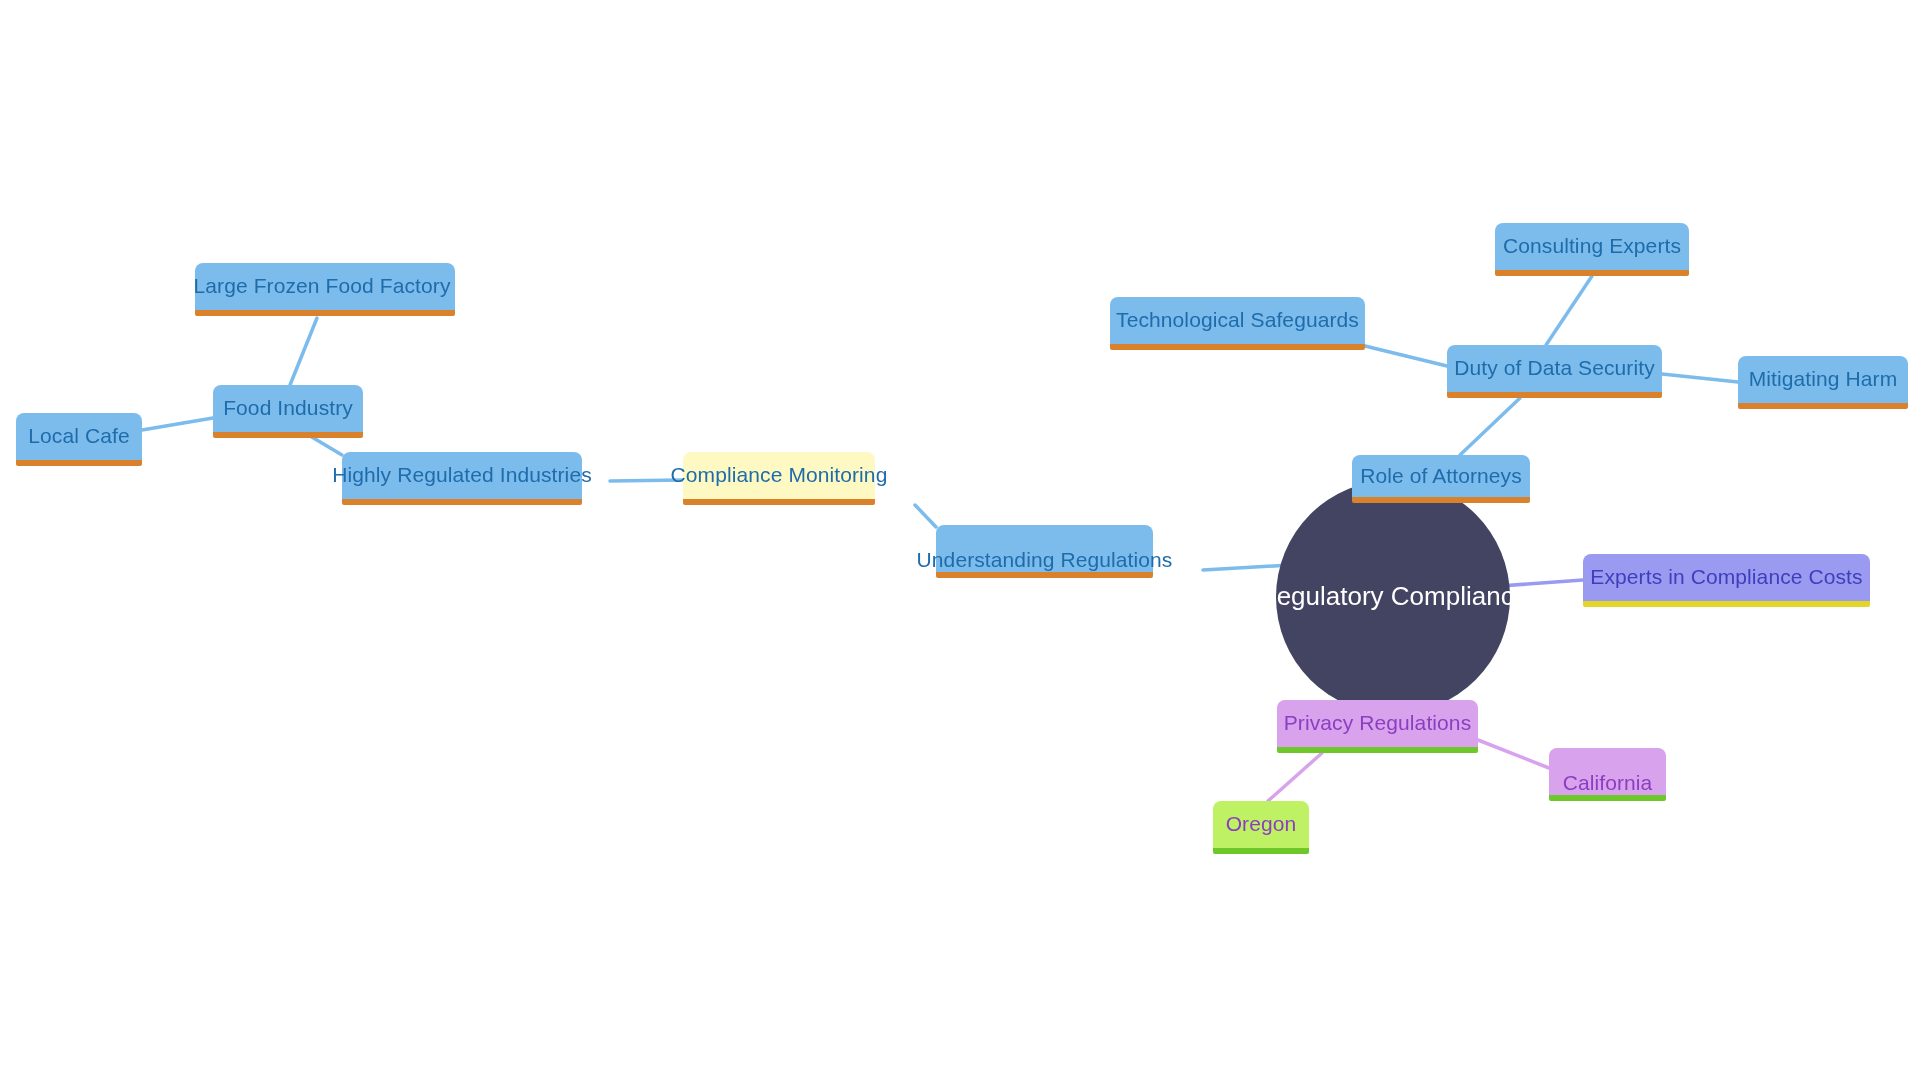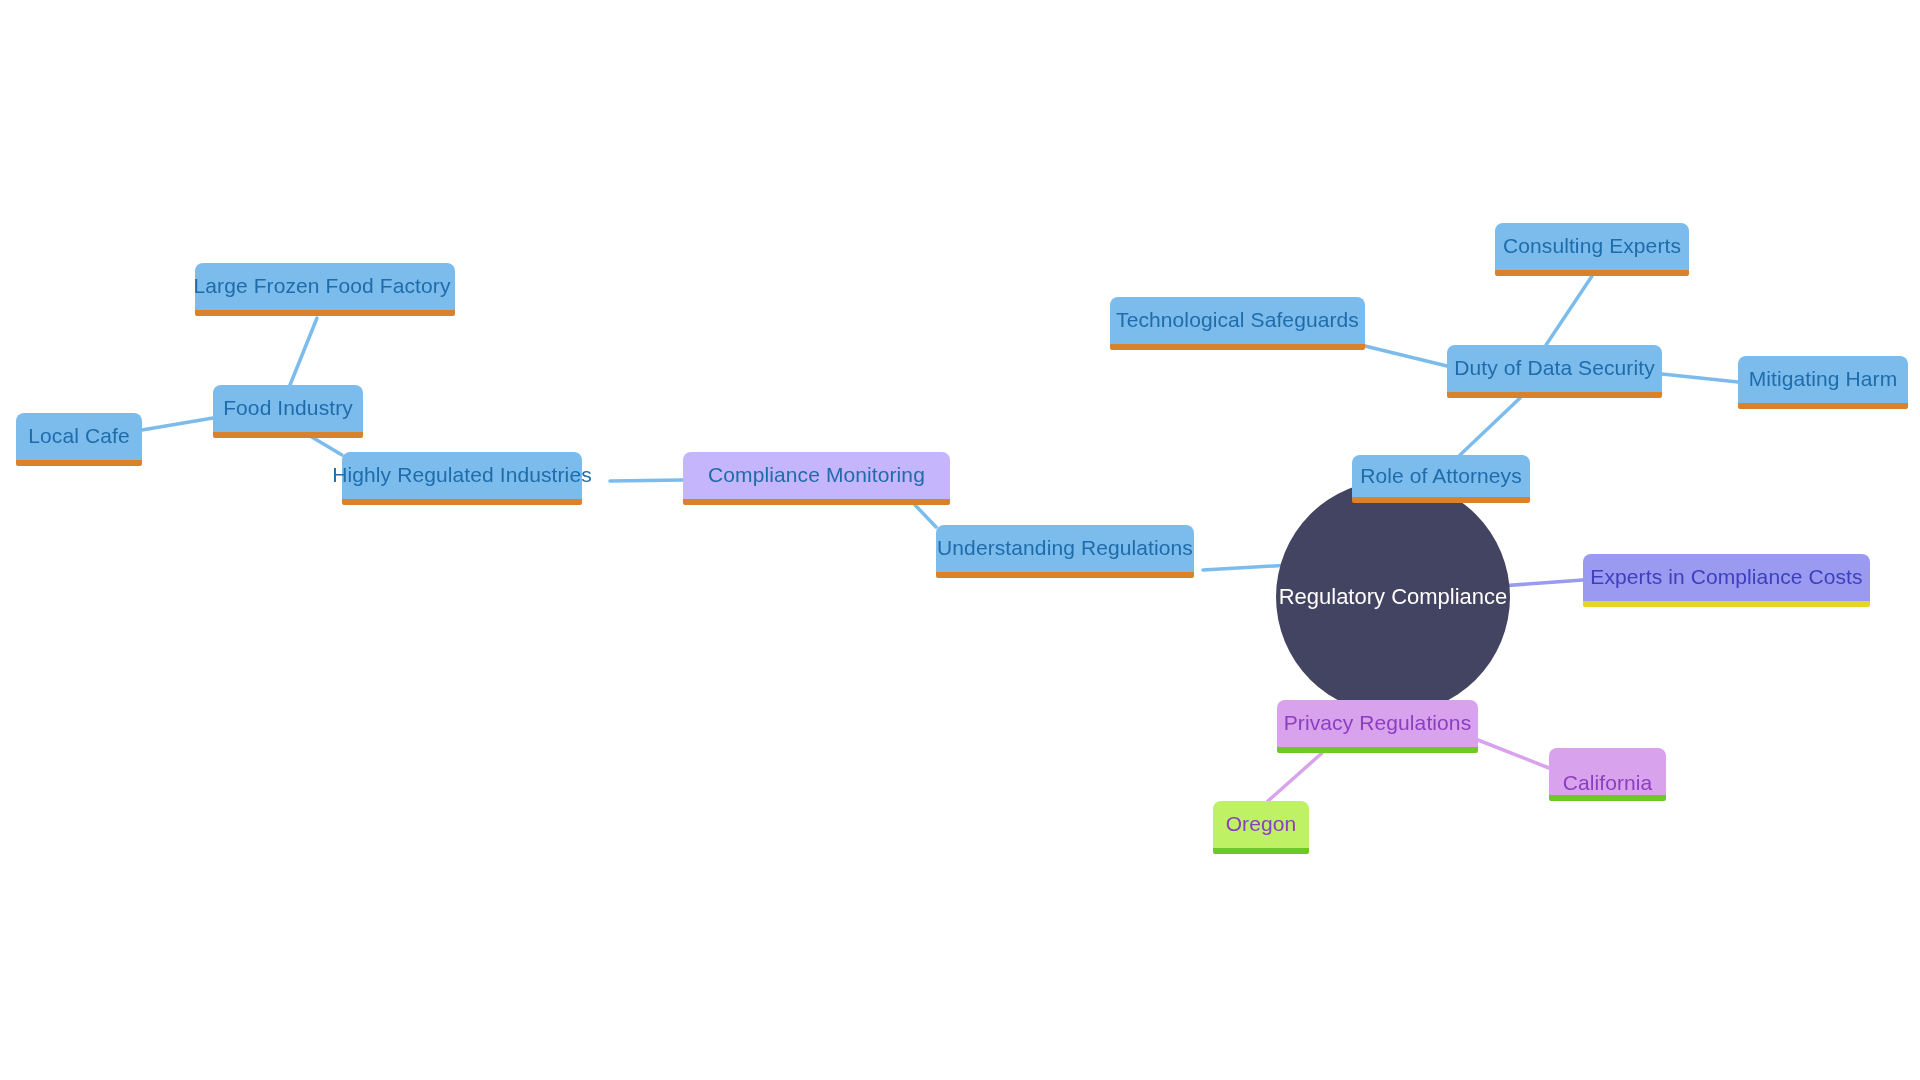--- a/index.html
+++ b/index.html
@@ -44,21 +44,21 @@
   .node.rect {
     border-radius: 8px 8px 2px 2px;
     border-bottom-style: solid;
     padding: 0 14px;
     font-size: 21px;
     letter-spacing: 0.1px;
   }
   
   .node.circle {
     border-radius: 50%;
-    font-size: 22px;
+    font-size: 26px;
     color: #ffffff;
   }
 </style>
 </head>
 <body>
 
 <div id="canvas">
   <svg id="edge-layer" viewBox="0 0 1920 1080" width="1920" height="1080" xmlns="http://www.w3.org/2000/svg">
       <line x1="1290" y1="565" x2="1203" y2="570" stroke="#7cbcec" stroke-width="3.5" stroke-linecap="round"></line>
       <line x1="936" y1="527" x2="915" y2="505" stroke="#7cbcec" stroke-width="3.5" stroke-linecap="round"></line>
@@ -72,24 +72,24 @@
       <line x1="1546" y1="345" x2="1592" y2="276" stroke="#7cbcec" stroke-width="3.5" stroke-linecap="round"></line>
       <line x1="1662" y1="374" x2="1738" y2="382" stroke="#7cbcec" stroke-width="3.5" stroke-linecap="round"></line>
       <line x1="1500" y1="586" x2="1583" y2="580" stroke="#9a9af0" stroke-width="3.5" stroke-linecap="round"></line>
       <line x1="1390" y1="700" x2="1380" y2="700" stroke="#d9a2ec" stroke-width="3.5" stroke-linecap="round"></line>
       <line x1="1322" y1="753" x2="1268" y2="801" stroke="#d9a2ec" stroke-width="3.5" stroke-linecap="round"></line>
       <line x1="1478" y1="740" x2="1549" y2="768" stroke="#d9a2ec" stroke-width="3.5" stroke-linecap="round"></line>
     </svg>
 <div class="node circle" style="left: 1276px; top: 480px; width: 234px; height: 234px; background: rgb(67, 68, 97); color: rgb(255, 255, 255);">
       <span>Regulatory Compliance</span>
     </div>
-    <div class="node rect" style="left: 936px; top: 525px; width: 258px; height: 53px; background: rgb(124, 188, 236); color: rgb(31, 108, 171); border-bottom-color: rgb(217, 130, 43); border-bottom-width: 6px;">
+    <div class="node rect" style="left: 936px; top: 525px; width: 217px; height: 53px; background: rgb(124, 188, 236); color: rgb(31, 108, 171); border-bottom-color: rgb(217, 130, 43); border-bottom-width: 6px; align-items: flex-end;">
       <span>Understanding Regulations</span>
     </div>
-    <div class="node rect" style="left: 683px; top: 452px; width: 267px; height: 53px; background: #c4b5fd; color: rgb(31, 108, 171); border-bottom-color: rgb(217, 130, 43); border-bottom-width: 6px;">
+    <div class="node rect" style="left: 683px; top: 452px; width: 192px; height: 53px; background: #fef9c3; color: rgb(31, 108, 171); border-bottom-color: rgb(217, 130, 43); border-bottom-width: 6px;">
       <span>Compliance Monitoring</span>
     </div>
     <div class="node rect" style="left: 342px; top: 452px; width: 240px; height: 53px; background: rgb(124, 188, 236); color: rgb(31, 108, 171); border-bottom-color: rgb(217, 130, 43); border-bottom-width: 6px;">
       <span>Highly Regulated Industries</span>
     </div>
     <div class="node rect" style="left: 213px; top: 385px; width: 150px; height: 53px; background: rgb(124, 188, 236); color: rgb(31, 108, 171); border-bottom-color: rgb(217, 130, 43); border-bottom-width: 6px;">
       <span>Food Industry</span>
     </div>
     <div class="node rect" style="left: 16px; top: 413px; width: 126px; height: 53px; background: rgb(124, 188, 236); color: rgb(31, 108, 171); border-bottom-color: rgb(217, 130, 43); border-bottom-width: 6px;">
       <span>Local Cafe</span>

